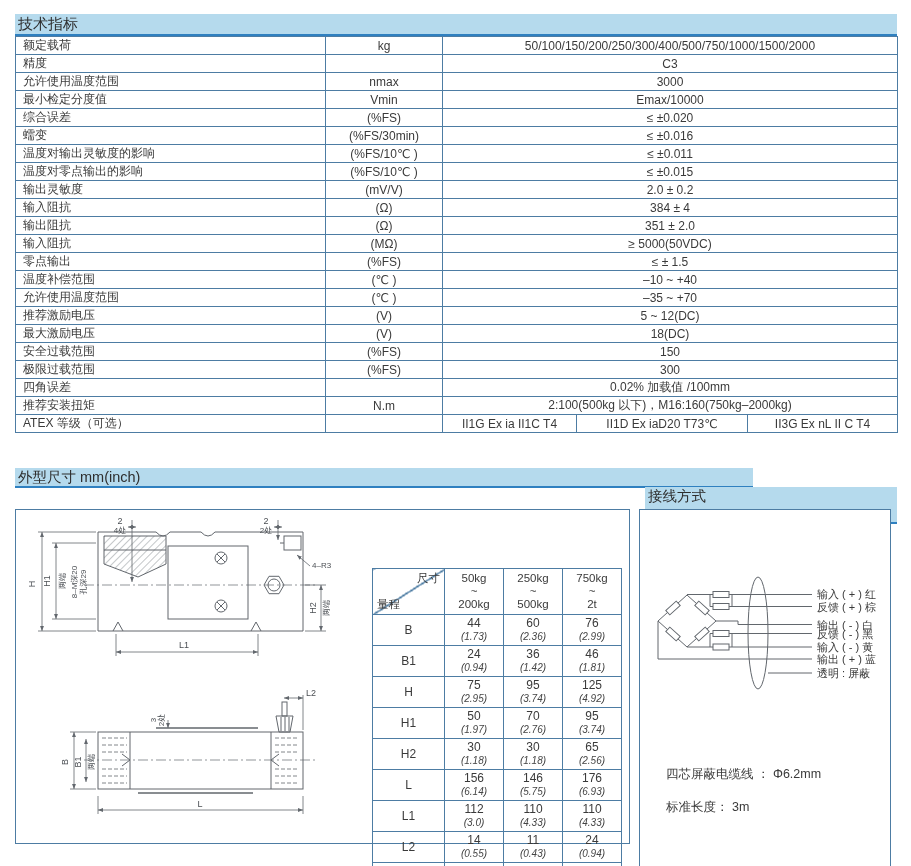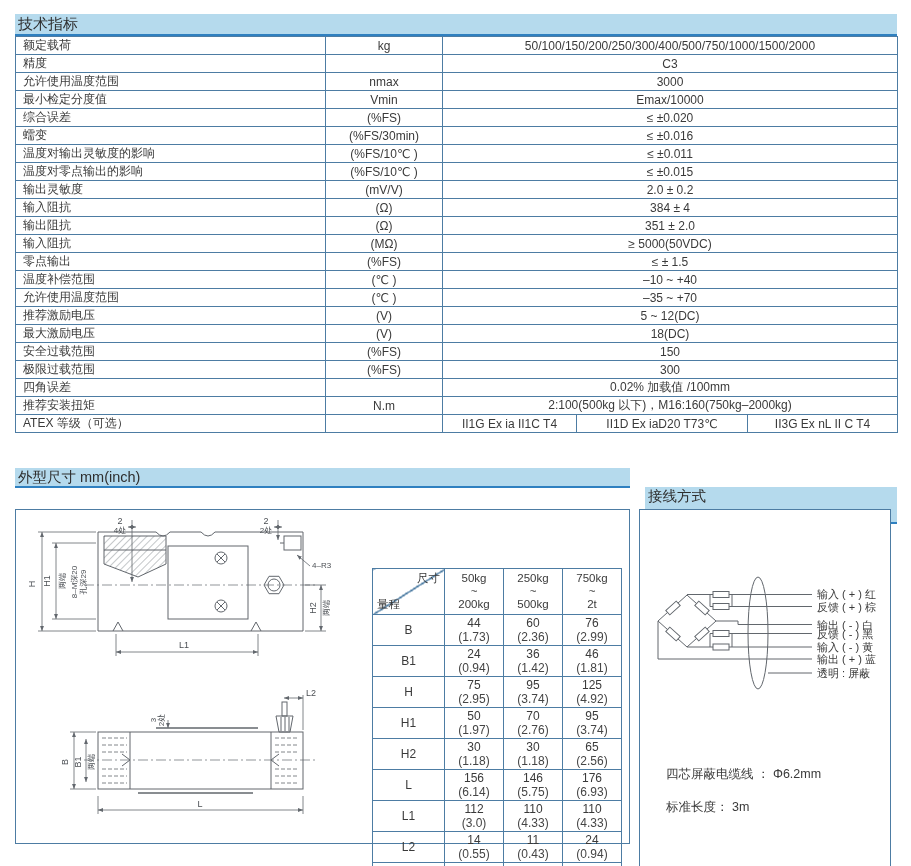--- a/index.html
+++ b/index.html
@@ -7,21 +7,21 @@
   body {
     width:911px; height:866px; position:relative;
     font-family:"Liberation Sans","DejaVu Sans",sans-serif;
     color:#3a3a3a; overflow:hidden;
   }
   .section-title {
     position:absolute; background:#b5daed; border-bottom:2px solid #2f80c0;
     font-size:14.5px; line-height:19px; padding-left:3px; color:#2e2e2e;
   }
   #spec-title  { left:15px; top:14px;  width:882px; height:22px; font-size:15px; line-height:20px; }
-  #dim-title   { left:15px; top:468px; width:615px; height:20px; }
+  #dim-title   { left:15px; top:468px; width:738px; height:20px; }
   #wire-title  { left:645px; top:487px; width:252px; height:37px; }
 
   table.spec {
     position:absolute; left:15px; top:36px; width:882px;
     border-collapse:collapse; table-layout:fixed; font-size:12px;
   }
   table.spec td {
     border:1px solid #4d7ca3; height:18px; padding:0 2px;
     white-space:nowrap; overflow:hidden;
   }
@@ -35,21 +35,21 @@
   #wire-box { left:639px; top:509px; width:252px; height:378px; }
 
   table.dim {
     position:absolute; left:356px; top:21px; width:250px;
     border-collapse:collapse; table-layout:fixed; text-align:center; font-size:12px;margin-top:37px;
   }
   table.dim td { border:1px solid #4d7ca3; padding:0; }
   table.dim .hdr { height:46px; font-size:11.5px; line-height:13px; }
   table.dim .row2 { height:31px; line-height:14px; }
   table.dim .row1 { height:21px; }
-  table.dim .inch { font-size:12px; color:#454545; }
+  table.dim .inch { font-size:10px; color:#454545;font-style:italic; }
   td.diag {
     position:relative;
     background:linear-gradient(to bottom right,
       transparent calc(50% - 0.8px), #4d7ca3 calc(50% - 0.8px),
       #4d7ca3 calc(50% + 0.8px), transparent calc(50% + 0.8px));
   }
   td.diag .corner-top    { position:absolute; top:3px; right:4px; font-size:11.5px; }
   td.diag .corner-bottom { position:absolute; bottom:3px; left:4px; font-size:11.5px; }
 
   svg text { fill:#4b4f54; }

